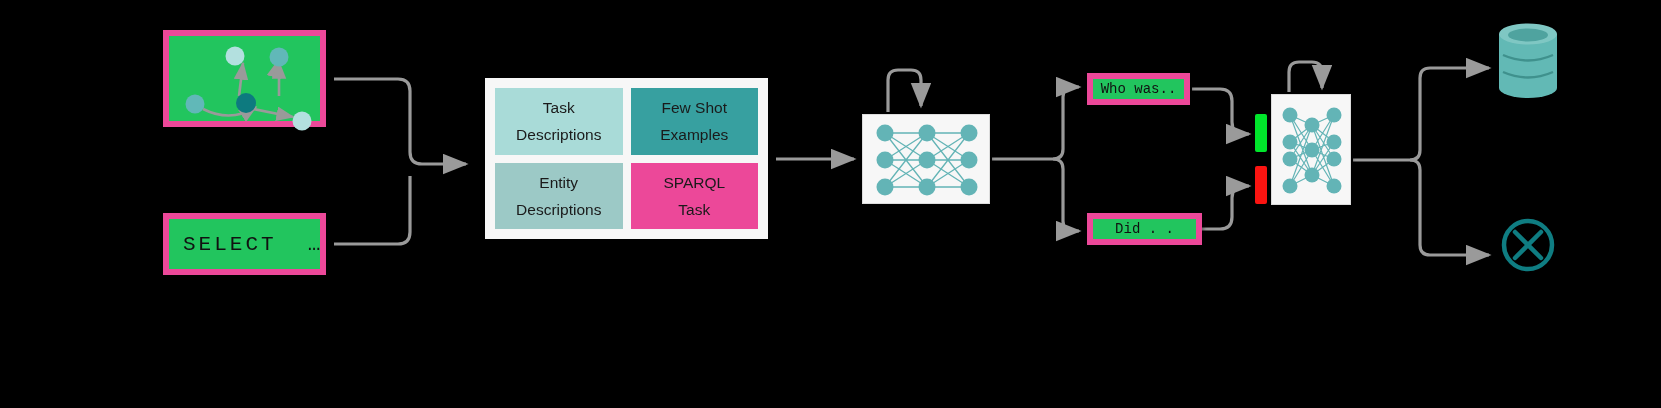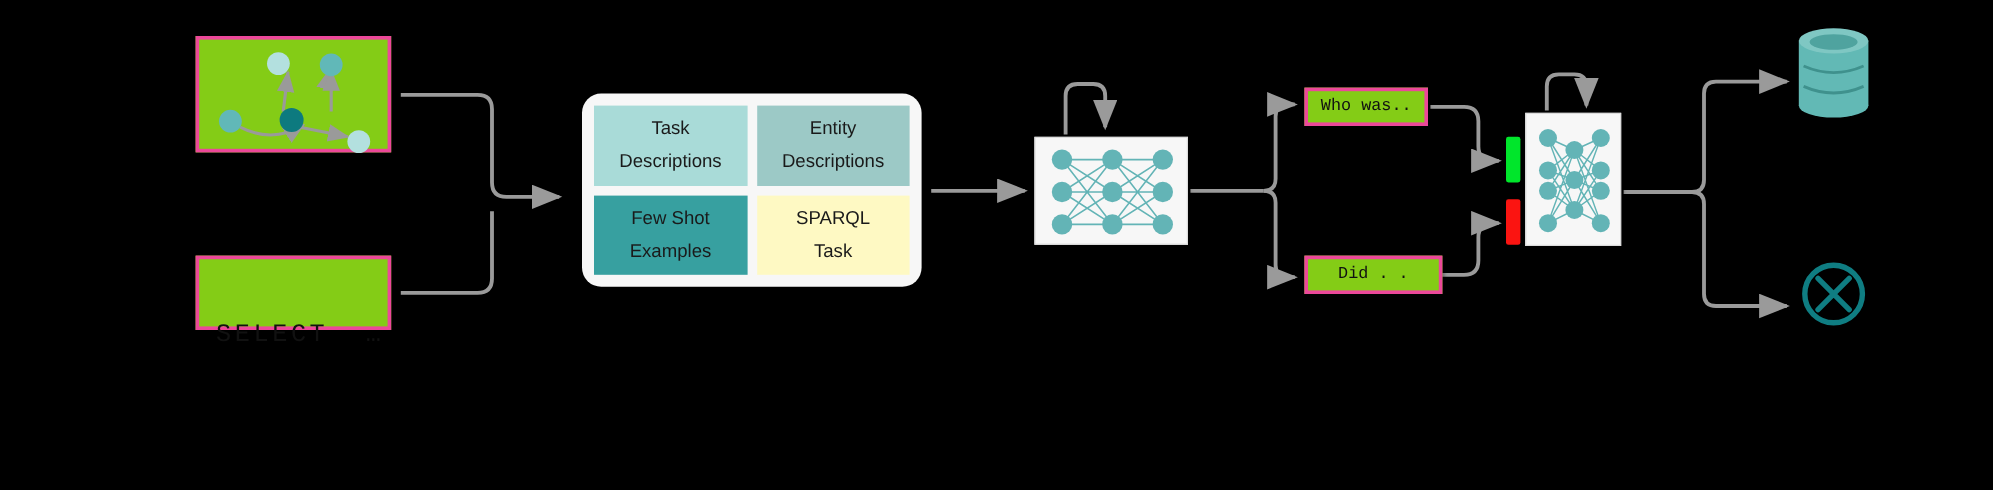--- a/index.html
+++ b/index.html
@@ -1,35 +1,35 @@
 <!DOCTYPE html>
 <html><head>
 <meta charset="utf-8">
 <style>
   html,body{margin:0;padding:0;background:#000;}
   body{width:1661px;height:408px;overflow:hidden;font-family:"Liberation Sans",sans-serif;}
   #stage{position:relative;width:1661px;height:408px;background:#000;}
 
   
-  .wbox{position:absolute;background:#84cc16;border:3px solid #ec4899;box-sizing:border-box;
+  .wbox{position:absolute;background:#22c55e;border:6px solid #ec4899;box-sizing:border-box;
         box-shadow:2px 2px 3px rgba(0,0,0,.35);}
   .mono{font-family:"Liberation Mono",monospace;color:#111;white-space:pre;}
 
   
   #kg{left:163px;top:30px;width:163px;height:97px;}
   #kg svg{position:absolute;left:0;top:0;}
 
   
   #sparqlbox{left:163px;top:213px;width:163px;height:62px;}
   #sparqlbox .mono{position:absolute;left:14px;top:50%;transform:translateY(-50%);
-       font-size:21px;letter-spacing:3px;margin-top:36px;}
+       font-size:21px;letter-spacing:3px;}
 
   
   #prompt{position:absolute;left:485px;top:78px;width:283px;height:161px;background:#f7f7f7;
-          border-radius:16px;box-shadow:2px 2px 4px rgba(0,0,0,.35);box-sizing:border-box;
+          border-radius:0;box-shadow:2px 2px 4px rgba(0,0,0,.35);box-sizing:border-box;
           padding:10px;display:grid;grid-template-columns:1fr 1fr;grid-template-rows:1fr 1fr;
           gap:8px;}
   .pcell{display:flex;flex-direction:column;align-items:center;justify-content:center;
          font-size:15.5px;color:#1a1a1a;line-height:1.75;text-align:center;}
 
   
   .nnbox{position:absolute;background:#f7f7f7;border:1px solid #dcdcdc;box-sizing:border-box;
          box-shadow:2px 2px 3px rgba(0,0,0,.35);}
   #nn1{left:862px;top:114px;width:128px;height:90px;}
   #nn2{left:1271px;top:94px;width:80px;height:111px;}
@@ -115,29 +115,29 @@
 
   <div class="wbox" id="sparqlbox">
     <span class="mono">SELECT  …</span>
   </div>
 
   <div id="prompt">
     <div class="pcell" style="background:#a9dbd8">
       <span>Task</span>
       <span>Descriptions</span>
     </div>
+    <div class="pcell" style="background:#37a0a0">
+      <span>Few Shot</span>
+      <span>Examples</span>
+    </div>
     <div class="pcell" style="background:#9cc9c6">
       <span>Entity</span>
       <span>Descriptions</span>
     </div>
-    <div class="pcell" style="background:#37a0a0">
-      <span>Few Shot</span>
-      <span>Examples</span>
-    </div>
-    <div class="pcell" style="background:#fef9c3">
+    <div class="pcell" style="background:#ec4899">
       <span>SPARQL</span>
       <span>Task</span>
     </div>
   </div>
 
   <div class="nnbox" id="nn1">
     <svg width="128" height="90" viewBox="0 0 128 90">
       <g stroke="#63b4b6" stroke-width="1.3" fill="none">
         <path d="M22,18 L64,45 M22,18 L64,18 M22,18 L64,72
                  M22,45 L64,18 M22,45 L64,45 M22,45 L64,72

